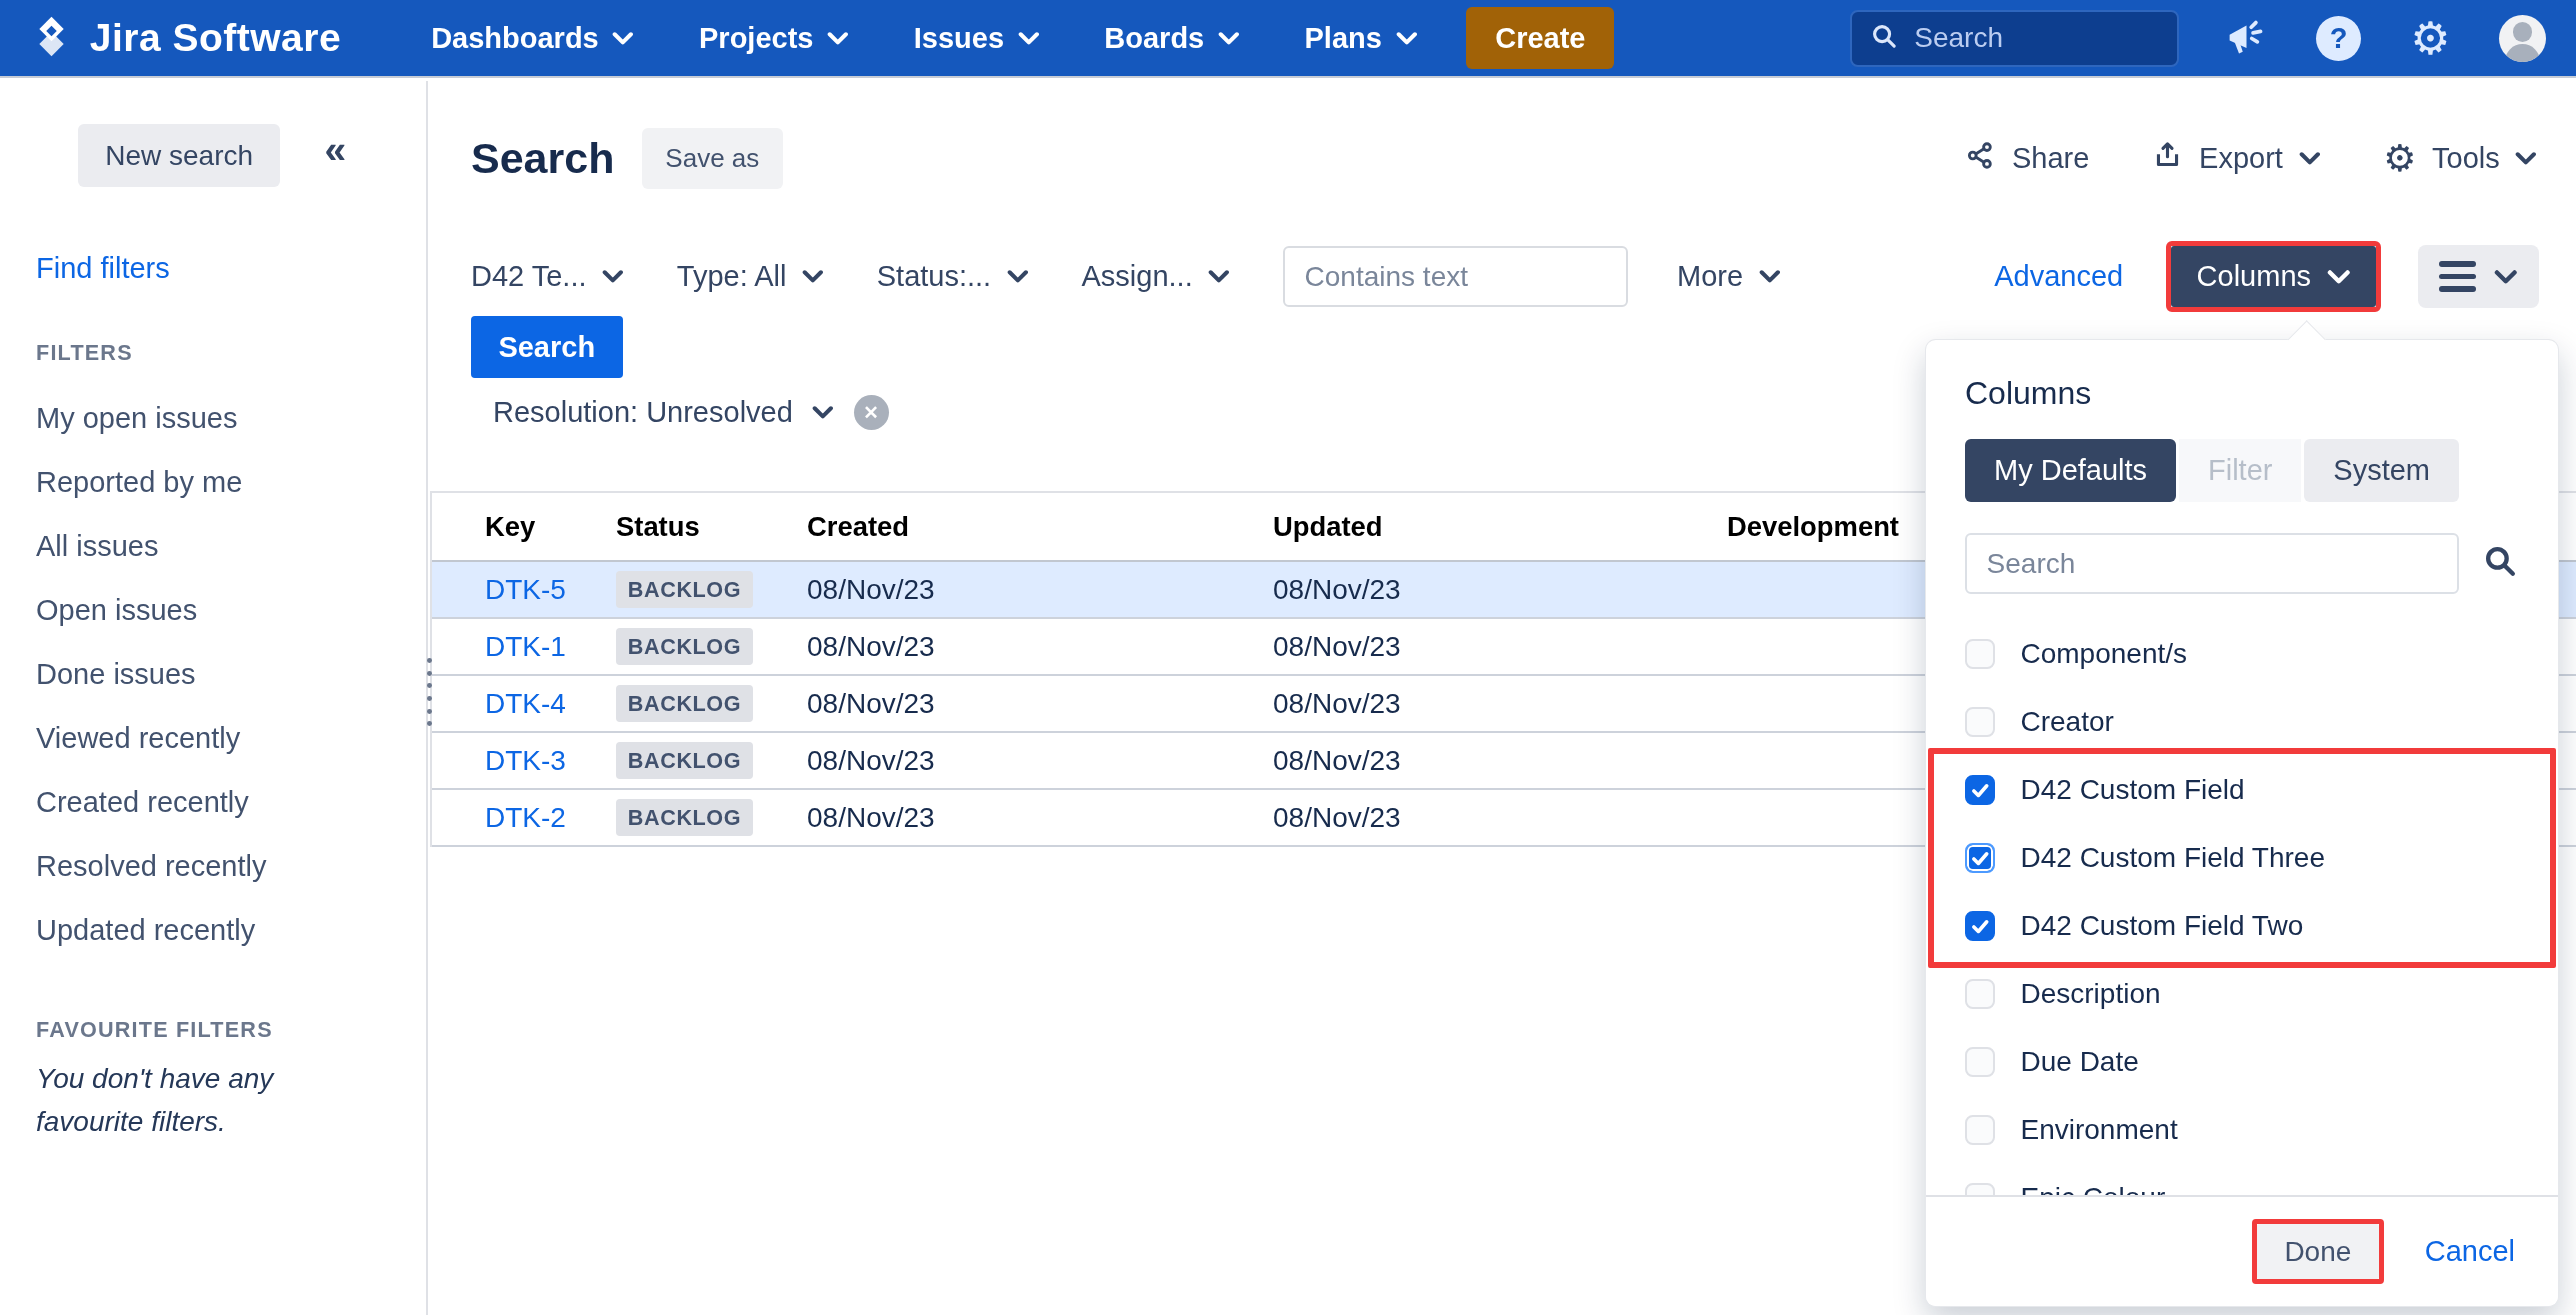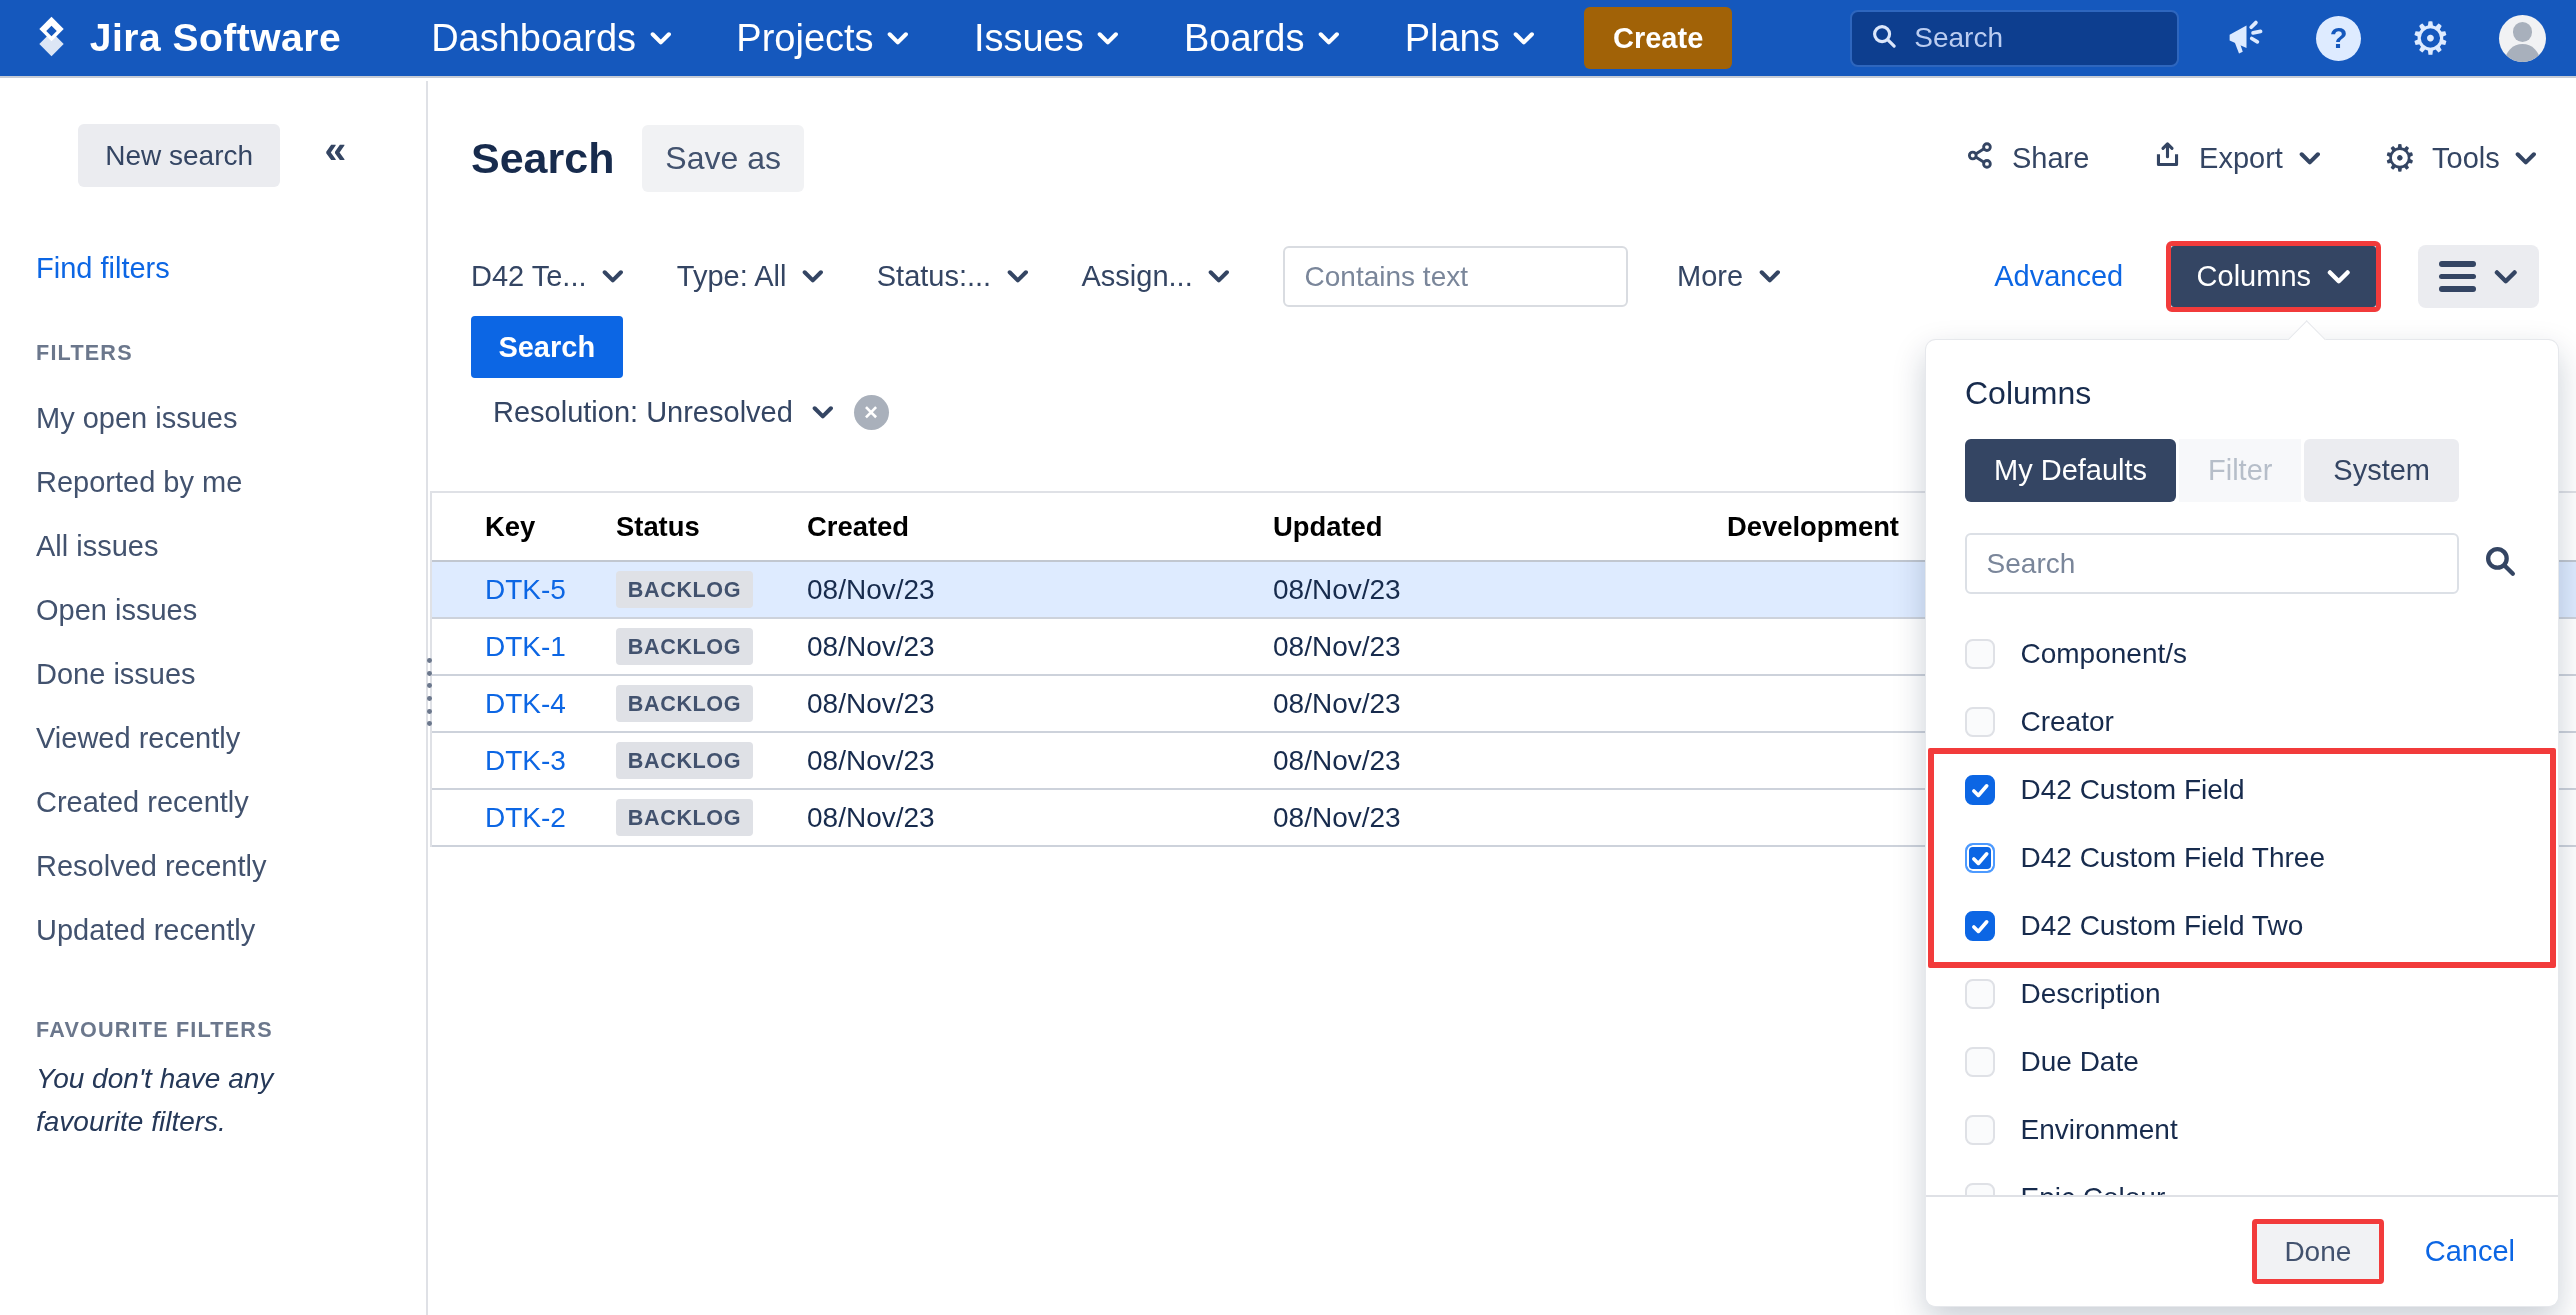--- a/index.html
+++ b/index.html
@@ -5,21 +5,21 @@
   * { margin:0; padding:0; box-sizing:border-box; }
   html,body { width:2576px; height:1315px; }
   body { position:relative; font-family:"Liberation Sans", sans-serif; background:#fff; overflow:hidden; color:#172B4D; }
 
   
   .topnav { position:absolute; top:0; left:0; width:2576px; height:78px; background:#1558BD;
             display:flex; align-items:center; padding:0 29px; border-bottom:2.9px solid #C6CCD6; }
   .brand { display:flex; align-items:center; gap:15.7px; }
   .brand-title { color:#fff; font-size:39px; font-weight:600; letter-spacing:0.5px; }
   .nav-menu { display:flex; align-items:center; gap:65px; margin-left:90px; }
-  .nav-item { display:flex; align-items:center; gap:13.7px; color:#fff; font-size:38px; cursor:pointer; }
+  .nav-item { display:flex; align-items:center; gap:13.7px; color:#fff; font-size:29px; cursor:pointer;font-weight:bold; }
   .create-btn { margin-left:49px; background:#a16207; color:#fff; font-size:29px; font-weight:600;
                 padding:14.7px 29px; border-radius:5.9px; border:none; cursor:pointer; }
   .nav-spacer { flex:1; }
   .nav-search { width:329px; height:57px; background:#0D3E8F; border:2px solid #2E66BE; border-radius:7.8px;
                 display:flex; align-items:center; gap:15.7px; padding:0 17.6px; }
   .nav-search input { flex:1; background:transparent; border:none; outline:none; color:#DCE7FB; font-size:28px; font-family:inherit; }
   .nav-search input::placeholder { color:#BBCDF1; }
   .nav-icons { display:flex; align-items:center; gap:43px; margin-left:43px; }
   .nav-ic { width:49px; height:49px; display:flex; align-items:center; justify-content:center; cursor:pointer; }
   .help-circle { width:45px; height:45px; border-radius:50%; background:#DEEBFF; color:#1558BD;
@@ -40,21 +40,21 @@
   .filter-list { list-style:none; margin:19.6px 0 0 36px; }
   .filter-list li { font-size:29px; color:#42526E; line-height:64px; cursor:pointer; }
   .fav-empty { margin:13.7px 36px 0 36px; font-size:28px; font-style:italic; color:#253858; line-height:43px; }
 
   
   .main { position:absolute; top:81px; left:430px; right:0; bottom:0; background:#fff; }
 
   .page-header-row { position:absolute; top:45px; left:41px; right:39px; height:65px; display:flex; align-items:center; }
   .page-title { font-size:43px; font-weight:bold; color:#172B4D; }
   .save-as-btn { margin-left:27.4px; background:#F1F2F4; border:none; border-radius:5.9px; padding:14.7px 23.5px;
-                 font-size:32px; color:#42526E; font-family:inherit; cursor:pointer; }
+                 font-size:26px; color:#42526E; font-family:inherit; cursor:pointer; }
   .header-actions { margin-left:auto; display:flex; align-items:center; gap:63px; }
   .h-action { display:flex; align-items:center; gap:15.7px; font-size:29px; color:#344563; cursor:pointer; }
   .h-action .gear-glyph-sm { font-size:37px; color:#344563; line-height:1; }
 
   .filter-row { position:absolute; top:163px; left:41px; right:37px; height:65px; display:flex; align-items:center; }
   .f-drop { display:flex; align-items:center; gap:15.7px; font-size:29px; color:#344563; margin-right:53px; cursor:pointer; white-space:nowrap; }
   .contains-input { width:345px; height:61px; border:2.9px solid #D9DCE1; border-radius:5.9px; padding:0 19.6px;
                     font-size:28px; color:#344563; font-family:inherit; margin-right:49px; outline:none; }
   .contains-input::placeholder { color:#7A869A; }
   .filter-right { margin-left:auto; display:flex; align-items:center; gap:37px; }

